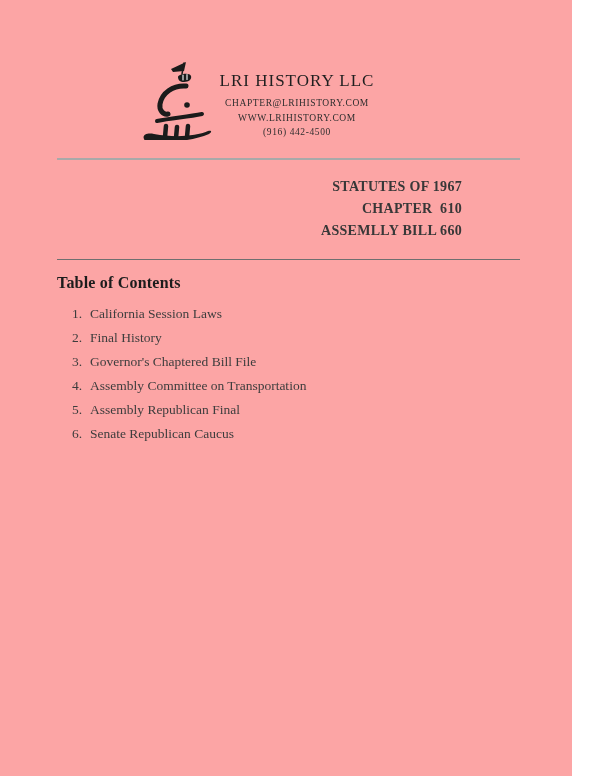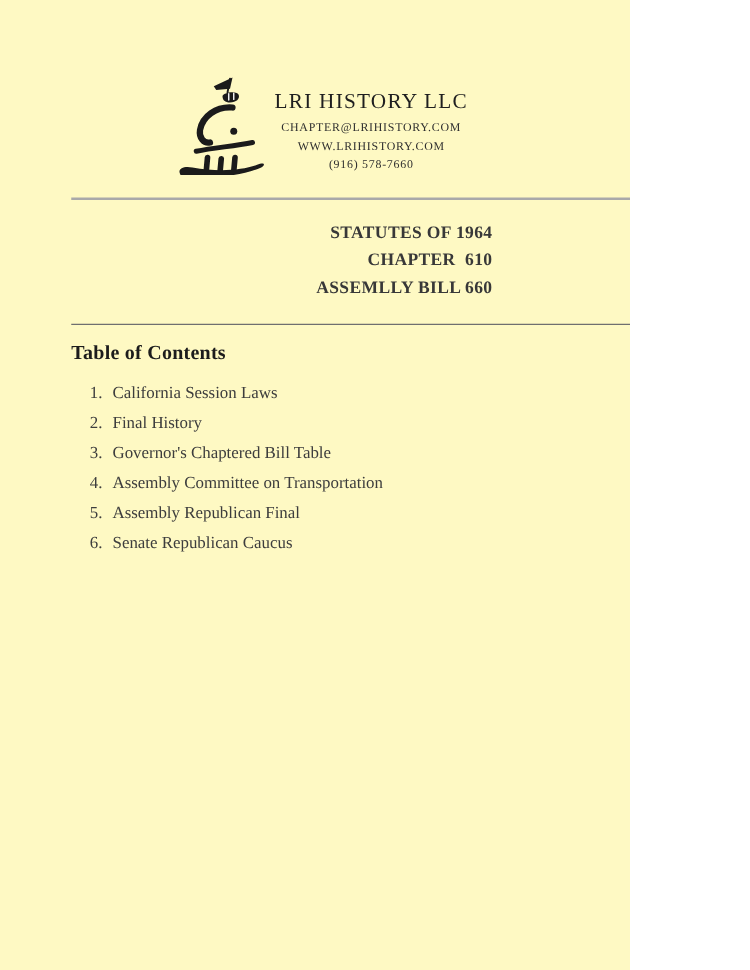--- a/index.html
+++ b/index.html
@@ -1,19 +1,19 @@
 <!DOCTYPE html>
 <html><head>
 <meta charset="utf-8">
 <style>
   html,body{margin:0;padding:0;background:#ffffff;}
   .page{
     position:relative;
-    width:504px;height:776px;
-    background:#fef9c3;
+    width:572px;height:776px;
+    background:#fca5a5;
     font-family:"Liberation Serif","DejaVu Serif",serif;
     overflow:hidden;
   }
   
   .logo{
     position:absolute;left:142px;top:60px;width:76px;height:80px;
   }
   .header-text{
     position:absolute;left:197px;top:71px;width:200px;
     text-align:center;color:#222222;
@@ -90,47 +90,47 @@
       <path d="M46,66 L45,77" stroke="#1b1b1b" stroke-width="4.5" stroke-linecap="round" fill="none"></path>
 
       <path d="M2,79 C0,75 5,72.5 12,74 C34,78 54,76 66,71 C70,70 70,72 67,74 C50,81 26,83 10,82 C4.5,82 3.5,82.5 2,79 Z" fill="#1b1b1b"></path>
     </svg>
   </div>
 
   <div class="header-text">
     <div class="company-name">LRI HISTORY LLC</div>
     <div class="contact-line">CHAPTER@LRIHISTORY.COM</div>
     <div class="contact-line">WWW.LRIHISTORY.COM</div>
-    <div class="contact-line">(916) 578-7660</div>
+    <div class="contact-line">(916) 442-4500</div>
   </div>
 
   <div class="rule-top"></div>
 
   <div class="reference-block">
-    <div class="reference-line">STATUTES OF 1964</div>
+    <div class="reference-line">STATUTES OF 1967</div>
     <div class="reference-line">CHAPTER  610</div>
     <div class="reference-line">ASSEMLLY BILL 660</div>
   </div>
 
   <div class="rule-bottom"></div>
 
   <div class="toc-title">Table of Contents</div>
 
   <div class="toc-list">
     <div class="toc-item">
       <span class="num">1.</span>
       <span class="label">California Session Laws</span>
     </div>
     <div class="toc-item">
       <span class="num">2.</span>
       <span class="label">Final History</span>
     </div>
     <div class="toc-item">
       <span class="num">3.</span>
-      <span class="label">Governor's Chaptered Bill Table</span>
+      <span class="label">Governor's Chaptered Bill File</span>
     </div>
     <div class="toc-item">
       <span class="num">4.</span>
       <span class="label">Assembly Committee on Transportation</span>
     </div>
     <div class="toc-item">
       <span class="num">5.</span>
       <span class="label">Assembly Republican Final</span>
     </div>
     <div class="toc-item">

